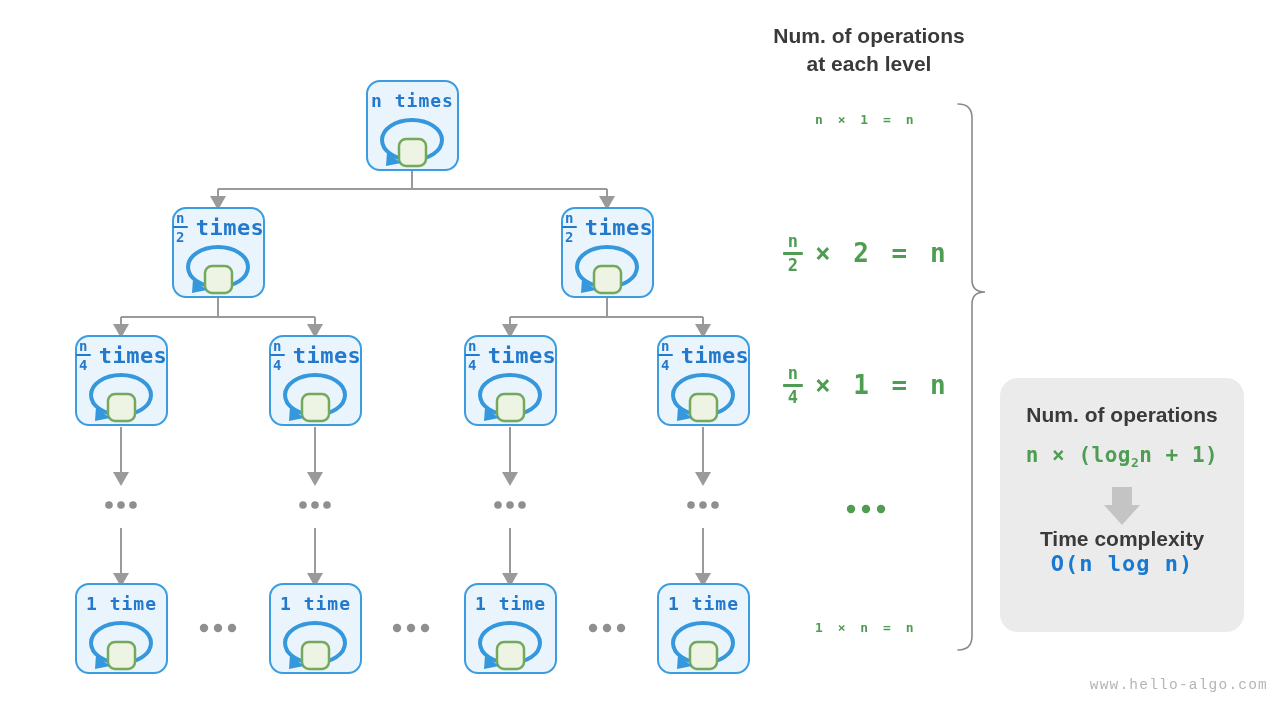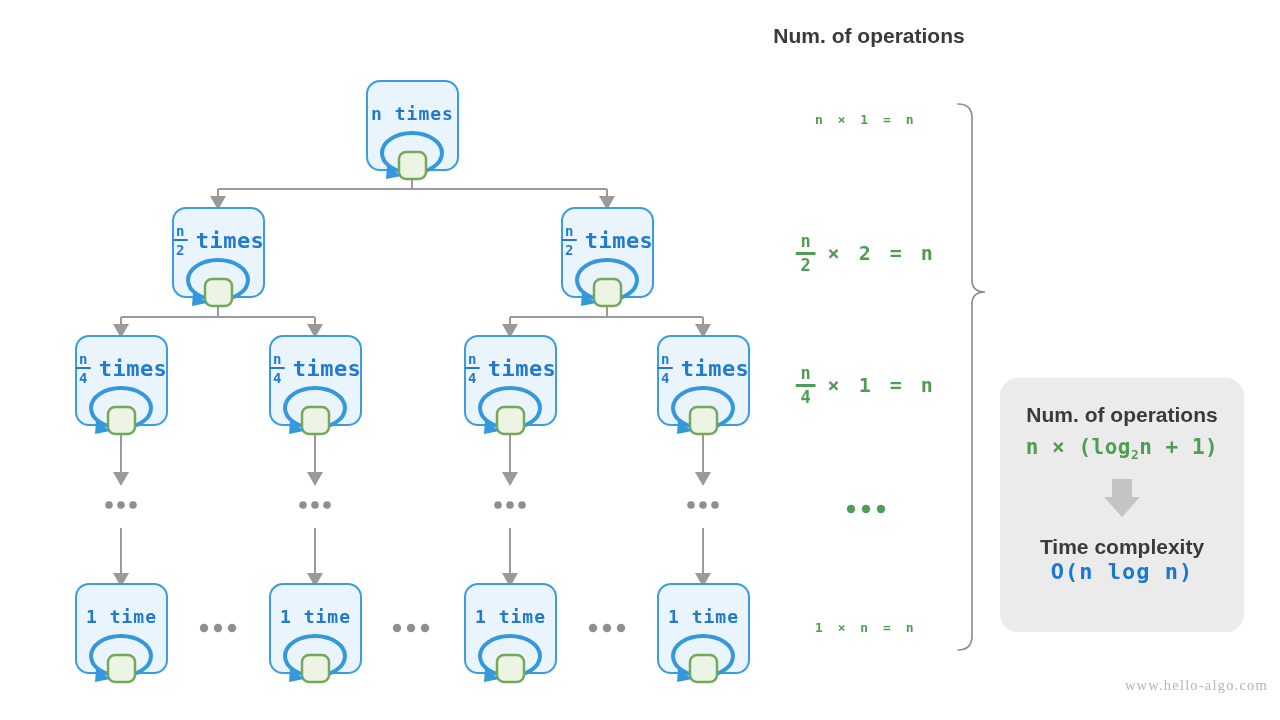--- a/index.html
+++ b/index.html
@@ -10,66 +10,66 @@
     --box_bg:#ebebeb; --dark:#3a3a3a; --arrow_gray:#c4c4c4;
     --footer_gray:#b5b5b5; --brace_gray:#8a8a8a;
   }
   *{margin:0;padding:0;box-sizing:border-box}
   body{background:#fff;font-family:"Liberation Sans",sans-serif}
   .canvas{position:relative;width:1280px;height:720px;background:#ffffff;overflow:hidden}
   .overlay{position:absolute;left:0;top:0;width:1280px;height:720px;pointer-events:none}
 
   
   .node{position:absolute;width:93px;height:91px;border:2.5px solid var(--node_border);
-        border-radius:14px;background:var(--node_fill);padding-top:15px}
+        border-radius:14px;background:var(--node_fill);padding-top:2px}
   .node-label{height:32px;display:flex;align-items:center;justify-content:center;gap:8px;
         color:var(--node_text);font-family:"DejaVu Sans Mono",monospace;font-weight:bold}
   .node-label .plain{font-size:18px;letter-spacing:1px}
   .node-label .word{font-size:22px;letter-spacing:.5px}
   .nfrac{display:inline-flex;flex-direction:column;align-items:center;line-height:1}
   .nfrac .num,.nfrac .den{font-size:14px}
   .nfrac .fbar{width:15px;height:2px;background:var(--node_text);margin:1.5px 0;border-radius:1px}
   .loop{display:block;margin:2px auto 0;width:76px;height:52px}
 
   
   .ops-header{position:absolute;left:739px;top:22px;width:260px;text-align:center;
         font-size:21px;font-weight:bold;line-height:28px;color:var(--dark)}
   .op-row{position:absolute;left:866px;transform:translateX(-50%);color:var(--green);
         font-family:"DejaVu Sans Mono",monospace;font-weight:bold;white-space:nowrap}
   .op-plain{font-size:13px;letter-spacing:3.5px}
   .op-frac-row{display:flex;align-items:center;gap:12px}
   .bfrac{display:inline-flex;flex-direction:column;align-items:center;line-height:1}
   .bfrac .num,.bfrac .den{font-size:17px}
   .bfrac .fbar{width:20px;height:2.5px;background:var(--green);margin:2px 0;border-radius:1px}
-  .op-rest{font-size:20px;letter-spacing:3.5px}
+  .op-rest{font-size:26px;letter-spacing:3.5px}
 
   
   .brace-label{position:absolute;left:1004px;top:283px;width:232px;text-align:center;
         line-height:28px;white-space:nowrap}
   .brace-label .g{color:var(--green);font-family:"DejaVu Sans Mono",monospace;
         font-weight:bold;font-size:20px}
   .brace-label sub{font-size:13px}
   .brace-label .lv{color:var(--dark);font-size:20px;margin-left:12px}
   .brace-label .line2{color:var(--dark);font-size:20px}
 
   
   .summary-box{position:absolute;left:1000px;top:378px;width:244px;height:254px;
         background:var(--box_bg);border-radius:18px;text-align:center;padding-top:25px}
   .sum-title{font-size:21px;font-weight:bold;color:var(--dark)}
   .sum-formula{font-family:"DejaVu Sans Mono",monospace;font-weight:bold;white-space:nowrap}
-  .sum-formula.green{color:var(--green);font-size:21px;margin-top:8px;letter-spacing:.5px}
+  .sum-formula.green{color:var(--green);font-size:21px;margin-top:16px;letter-spacing:.5px}
   .sum-formula.green sub{font-size:13px}
   .sum-formula.blue{color:var(--blue);font-size:22px;margin-top:0;letter-spacing:1px}
-  .sum-title.second{margin-top:38px}
+  .sum-title.second{margin-top:22px}
   .block-arrow{width:20px;height:18px;background:var(--arrow_gray);margin:17px auto 0;position:relative}
   .block-arrow::after{content:"";position:absolute;top:18px;left:50%;transform:translateX(-50%);
         border:solid transparent;border-width:20px 18px 0 18px;border-top-color:var(--arrow_gray)}
 
   .site{position:absolute;top:677px;left:1076px;width:192px;text-align:right;
-        font-family:Liberation Serif, serif;font-size:14.5px;letter-spacing:1.2px;
+        font-family:Liberation Mono, monospace;font-size:14.5px;letter-spacing:1.2px;
         color:var(--footer_gray)}
 </style>
 </head>
 <body>
 
 <div class="canvas">
 
   <svg width="0" height="0" style="position:absolute" aria-hidden="true">
     <defs>
       <g id="loopicon">
@@ -272,20 +272,21 @@
     <div class="node-label">
       <span class="plain">1 time</span>
     </div>
     <svg class="loop" viewBox="0 0 76 52">
         <use href="#loopicon"></use>
       </svg>
   </div>
 
   <div class="ops-header">
     <div>Num. of operations</div>
+    <div>at each level</div>
   </div>
 
   <div class="op-row op-plain" style="top:112px">n × 1 = n</div>
 
   <div class="op-row op-frac-row" style="top:233px">
     <span class="bfrac">
       <span class="num">n</span>
       <span class="fbar"></span>
       <span class="den">2</span>
     </span>

